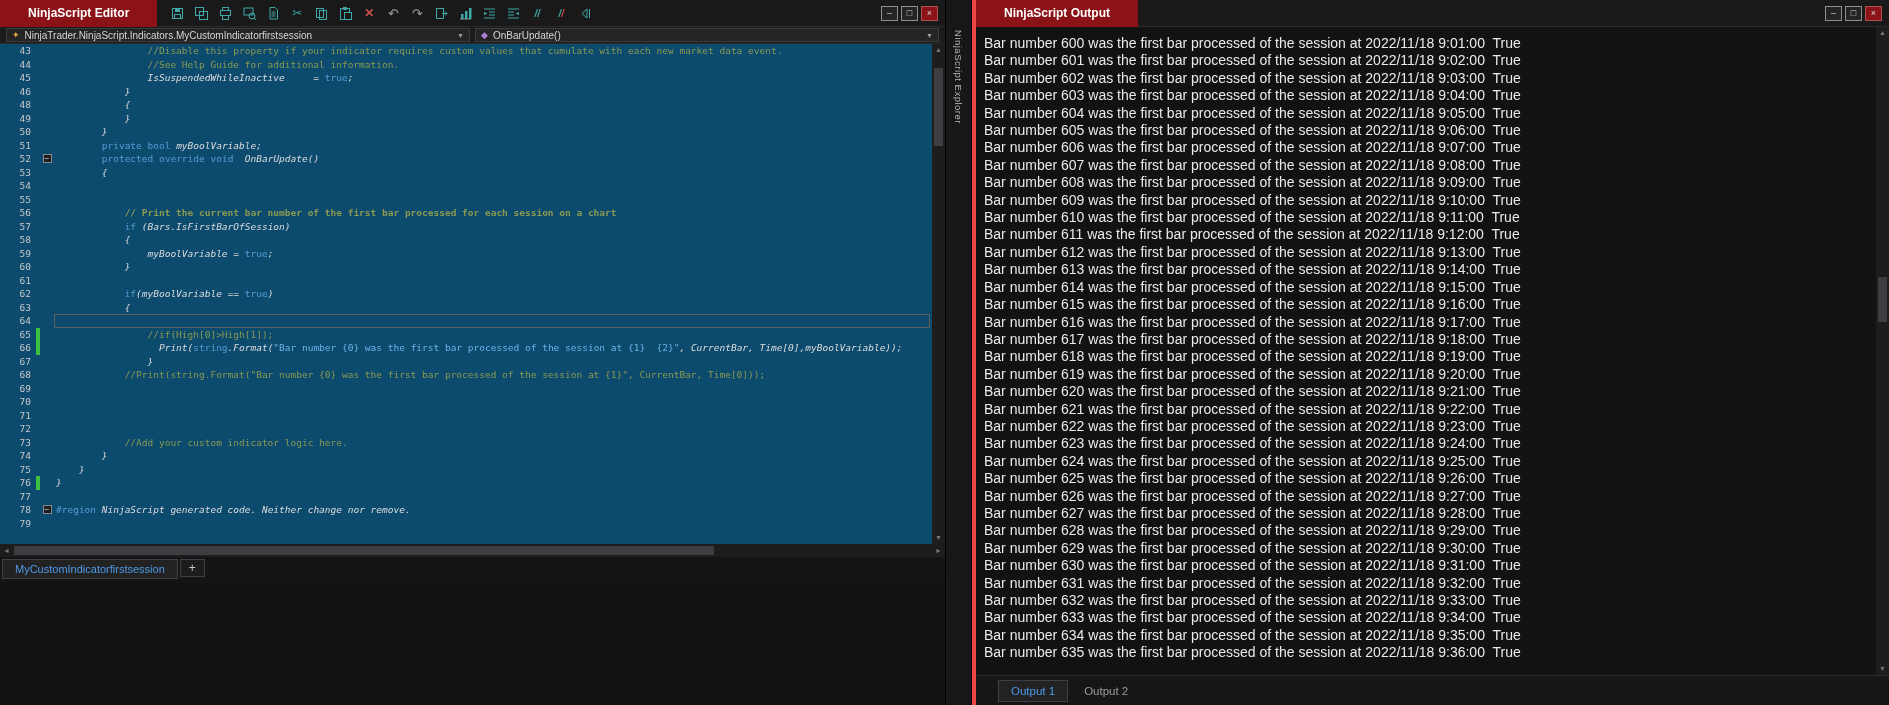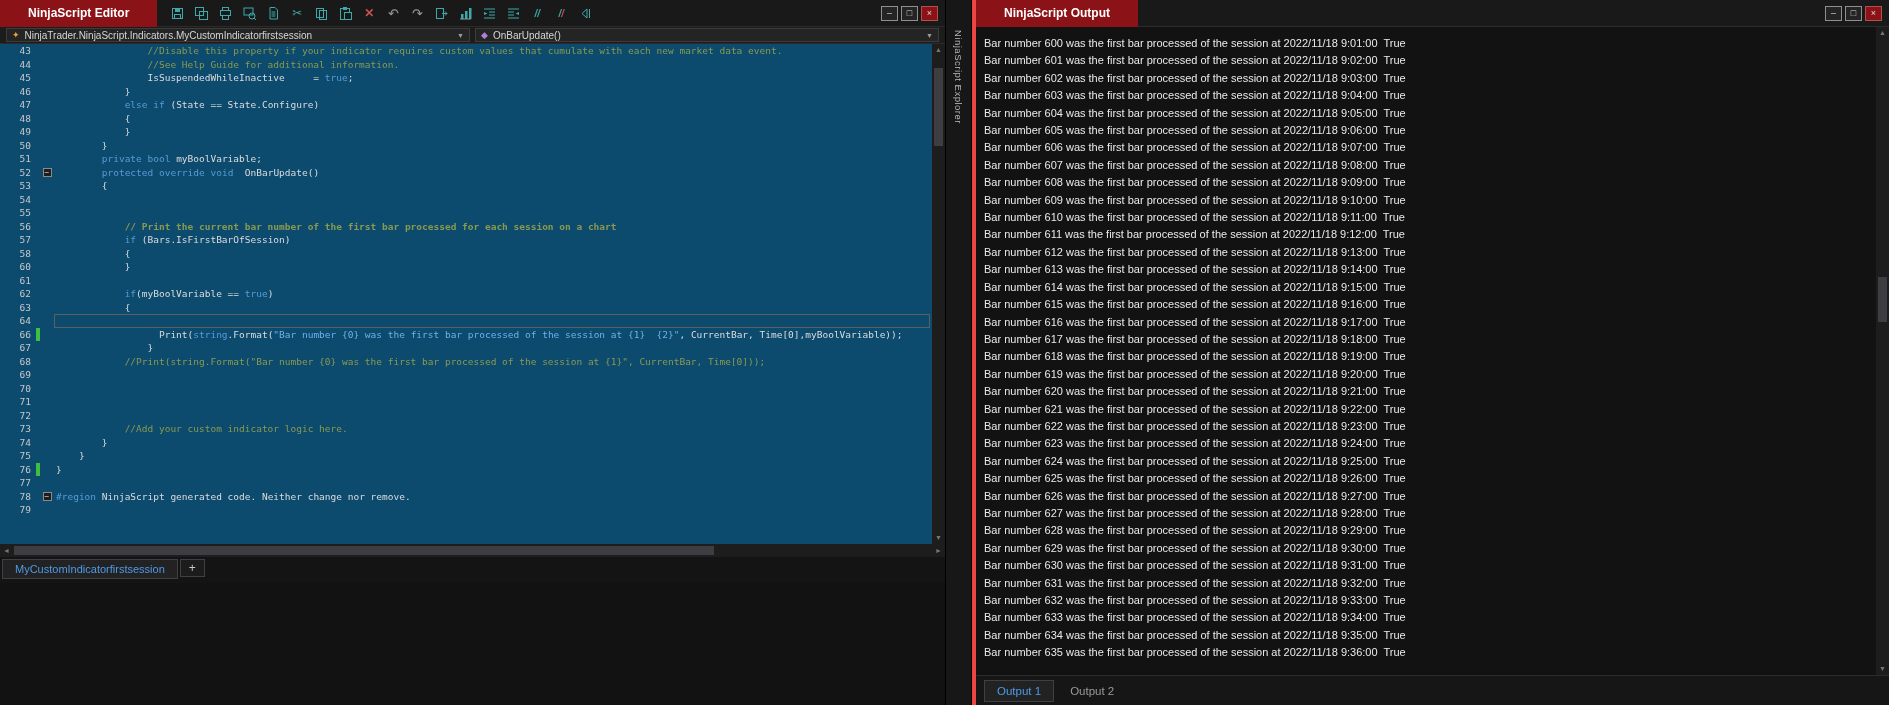--- a/index.html
+++ b/index.html
@@ -41,42 +41,42 @@
                  font-size:9.5px; line-height:13.5px; }
   .crow { display:flex; height:13.5px; }
   .lnum { width:36px; flex:none; text-align:right; padding-right:5px; color:#c8c8c8; white-space:pre; }
   .chg { width:4px; flex:none; }
   .chg.on { background:#3fbf3f; }
   .fold { width:14px; flex:none; display:flex; align-items:center; justify-content:center; }
   .foldbox { width:9px; height:9px; border:1px solid #8a8a8a; background:#1e1e1e; color:#d0d0d0;
              font-size:8px; line-height:7px; text-align:center; }
   .ctext { flex:1; white-space:pre; overflow:hidden; }
   .ctext.cur { border:1px solid #5f5f5f; margin-right:2px; }
-  .tok-d { color:#dcdcdc; } .tok-k { color:#569cd6; } .tok-c { color:#8a9a50; } .tok-s { color:#6db3e8; }
+  .tok-d { color:#dcdcdc;font-style:italic; } .tok-k { color:#569cd6; } .tok-c { color:#8a9a50; } .tok-s { color:#6db3e8; }
 
   .vscroll { width:13px; flex:none; background:#1d1d1d; display:flex; flex-direction:column;
              justify-content:space-between; align-items:center; position:relative; }
   .sarrow { color:#777; font-size:7px; height:12px; line-height:12px; flex:none; }
   .vthumb { position:absolute; left:2px; width:9px; background:#3e3e42; }
   .hscroll { height:13px; flex:none; background:#1d1d1d; display:flex; align-items:center;
              justify-content:space-between; position:relative; padding:0 3px; }
   .hthumb { position:absolute; top:2px; height:9px; background:#3e3e42; }
 
   .tabbar { height:26px; flex:none; background:#141414; display:flex; align-items:flex-start; padding-top:2px; }
   .doc-tab { margin-left:2px; border:1px solid #3f3f46; background:#222; color:#4e9ae8;
              font-size:11px; padding:3px 12px; white-space:nowrap; }
   .plus-tab { margin-left:2px; border:1px solid #3f3f46; background:#1c1c1c; color:#c8c8c8;
               font-size:12px; padding:1px 8px; }
   .filler { flex:1; background:#121212; }
 
   .out-body { flex:1; display:flex; overflow:hidden; background:#121212; }
-  .out-lines { flex:1; overflow:hidden; padding:8px 0 0 8px; font-size:11px; line-height:17.4px;
+  .out-lines { flex:1; overflow:hidden; padding:8px 0 0 8px; font-size:14px; line-height:17.4px;
                color:#eaeaea; white-space:pre; }
   .out-tabbar { height:30px; flex:none; background:#161616; border-top:1px solid #2b2b2b;
-                display:flex; align-items:center; padding-left:8px; gap:4px; }
+                display:flex; align-items:center; padding-left:22px; gap:4px; }
   .out-tab { font-size:11.5px; padding:4px 12px; color:#9a9a9a; }
   .out-tab.active { color:#4e9ae8; background:#222; border:1px solid #3f3f46; }
 </style>
 </head>
 <body>
 
 <div class="app">
 
   <div class="win editor-window">
     <div class="titlebar">
@@ -227,26 +227,20 @@
             <span class="fold"></span>
             <div class="ctext" style="padding-left: calc(16ch + 2px);"><span class="tok-d">IsSuspendedWhileInactive     = </span><span class="tok-k">true</span><span class="tok-d">;</span></div>
           </div>
           <div class="crow">
             <span class="lnum">46</span>
             <span class="chg"></span>
             <span class="fold"></span>
             <div class="ctext" style="padding-left: calc(12ch + 2px);"><span class="tok-d">}</span></div>
           </div>
           <div class="crow">
-            <span class="lnum">47</span>
-            <span class="chg"></span>
-            <span class="fold"></span>
-            <div class="ctext" style="padding-left: calc(12ch + 2px);"><span class="tok-k">else</span><span class="tok-d"> </span><span class="tok-k">if</span><span class="tok-d"> (State == State.Configure)</span></div>
-          </div>
-          <div class="crow">
             <span class="lnum">48</span>
             <span class="chg"></span>
             <span class="fold"></span>
             <div class="ctext" style="padding-left: calc(12ch + 2px);"><span class="tok-d">{</span></div>
           </div>
           <div class="crow">
             <span class="lnum">49</span>
             <span class="chg"></span>
             <span class="fold"></span>
             <div class="ctext" style="padding-left: calc(12ch + 2px);"><span class="tok-d">}</span></div>
@@ -301,20 +295,26 @@
             <span class="fold"></span>
             <div class="ctext" style="padding-left: calc(12ch + 2px);"><span class="tok-k">if</span><span class="tok-d"> (Bars.IsFirstBarOfSession)</span></div>
           </div>
           <div class="crow">
             <span class="lnum">58</span>
             <span class="chg"></span>
             <span class="fold"></span>
             <div class="ctext" style="padding-left: calc(12ch + 2px);"><span class="tok-d">{</span></div>
           </div>
           <div class="crow">
+            <span class="lnum">59</span>
+            <span class="chg"></span>
+            <span class="fold"></span>
+            <div class="ctext" style="padding-left: calc(16ch + 2px);"><span class="tok-d">myBoolVariable = </span><span class="tok-k">true</span><span class="tok-d">;</span></div>
+          </div>
+          <div class="crow">
             <span class="lnum">60</span>
             <span class="chg"></span>
             <span class="fold"></span>
             <div class="ctext" style="padding-left: calc(12ch + 2px);"><span class="tok-d">}</span></div>
           </div>
           <div class="crow">
             <span class="lnum">61</span>
             <span class="chg"></span>
             <span class="fold"></span>
             <div class="ctext" style="padding-left: calc(0ch + 2px);"></div>
@@ -329,20 +329,26 @@
             <span class="lnum">63</span>
             <span class="chg"></span>
             <span class="fold"></span>
             <div class="ctext" style="padding-left: calc(12ch + 2px);"><span class="tok-d">{</span></div>
           </div>
           <div class="crow">
             <span class="lnum">64</span>
             <span class="chg"></span>
             <span class="fold"></span>
             <div class="ctext cur" style="padding-left: calc(0ch + 2px);"></div>
+          </div>
+          <div class="crow">
+            <span class="lnum">65</span>
+            <span class="chg on"></span>
+            <span class="fold"></span>
+            <div class="ctext" style="padding-left: calc(16ch + 2px);"><span class="tok-c">//if(High[0]&gt;High[1]);</span></div>
           </div>
           <div class="crow">
             <span class="lnum">66</span>
             <span class="chg on"></span>
             <span class="fold"></span>
             <div class="ctext" style="padding-left: calc(16ch + 2px);"><span class="tok-d">  Print(</span><span class="tok-k">string</span><span class="tok-d">.Format(</span><span class="tok-s">"Bar number {0} was the first bar processed of the session at {1}  {2}"</span><span class="tok-d">, CurrentBar, Time[0],myBoolVariable));</span></div>
           </div>
           <div class="crow">
             <span class="lnum">67</span>
             <span class="chg"></span>

